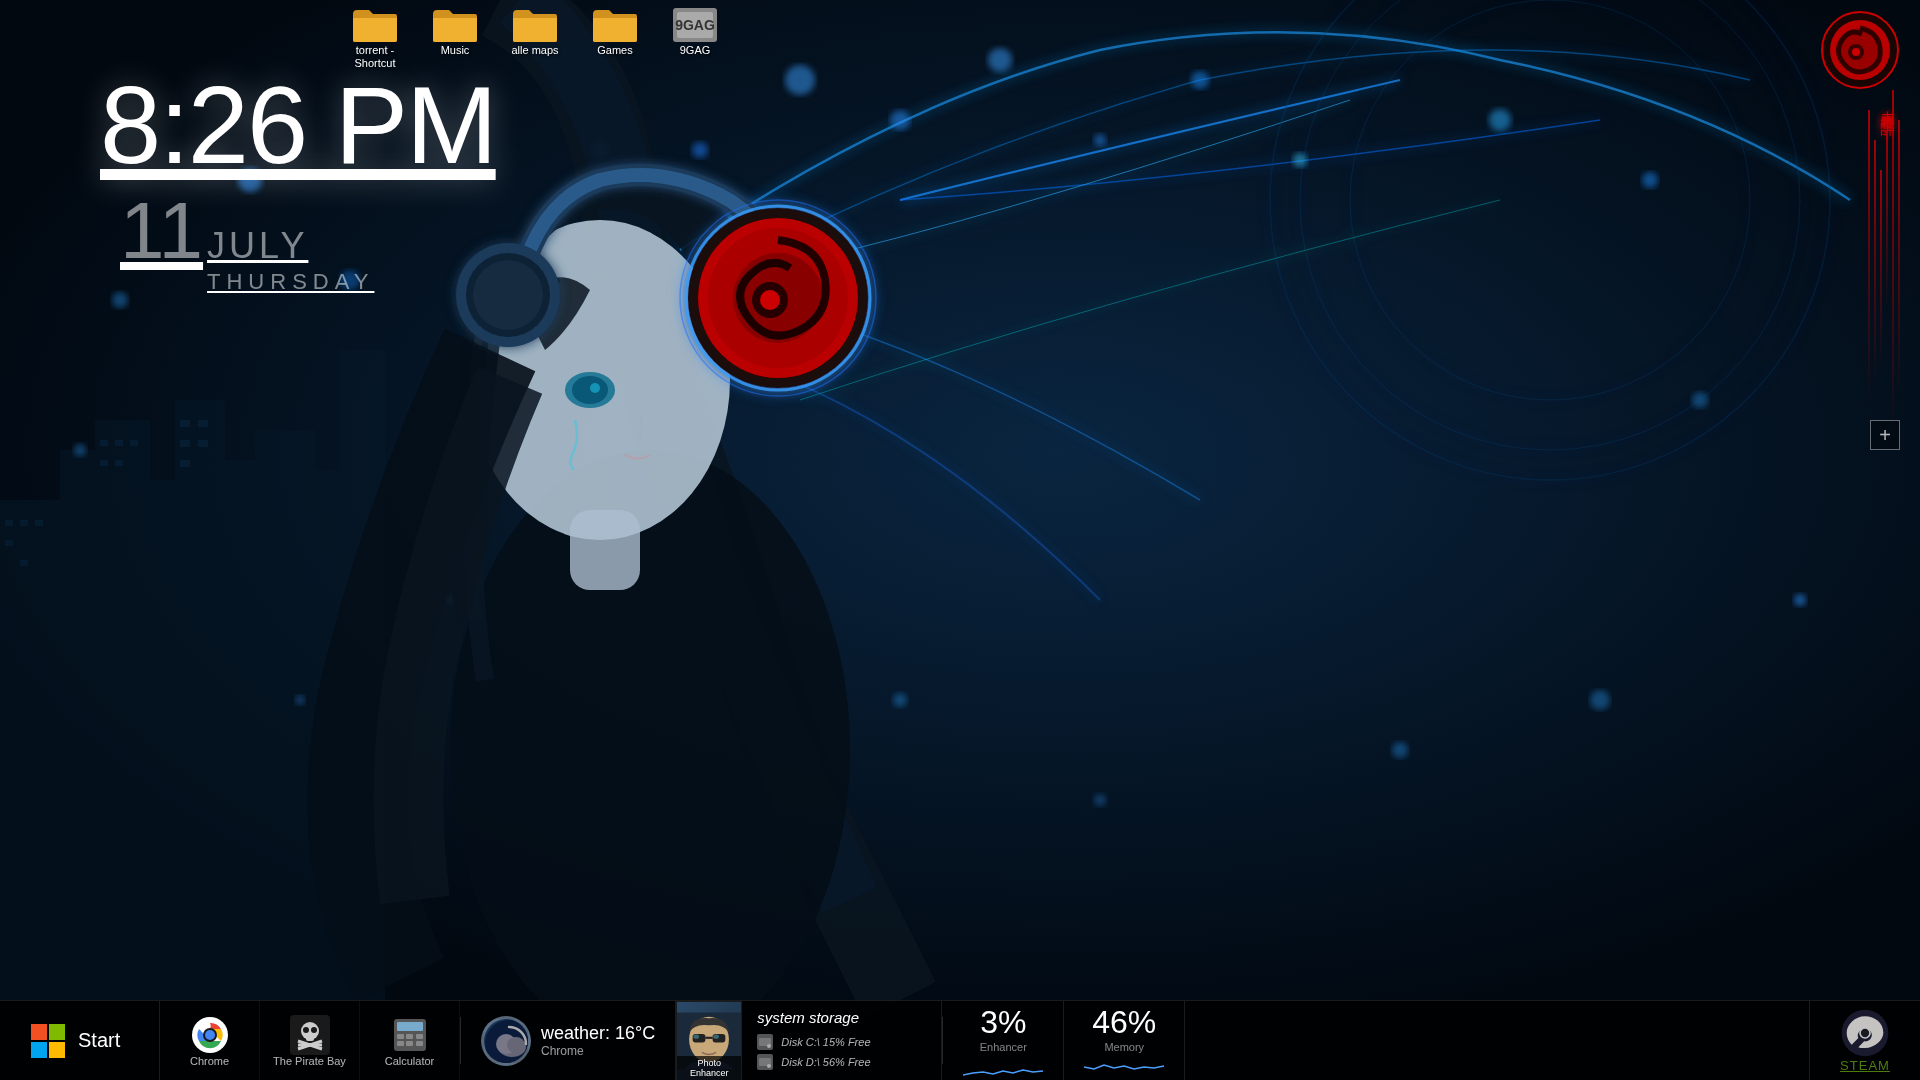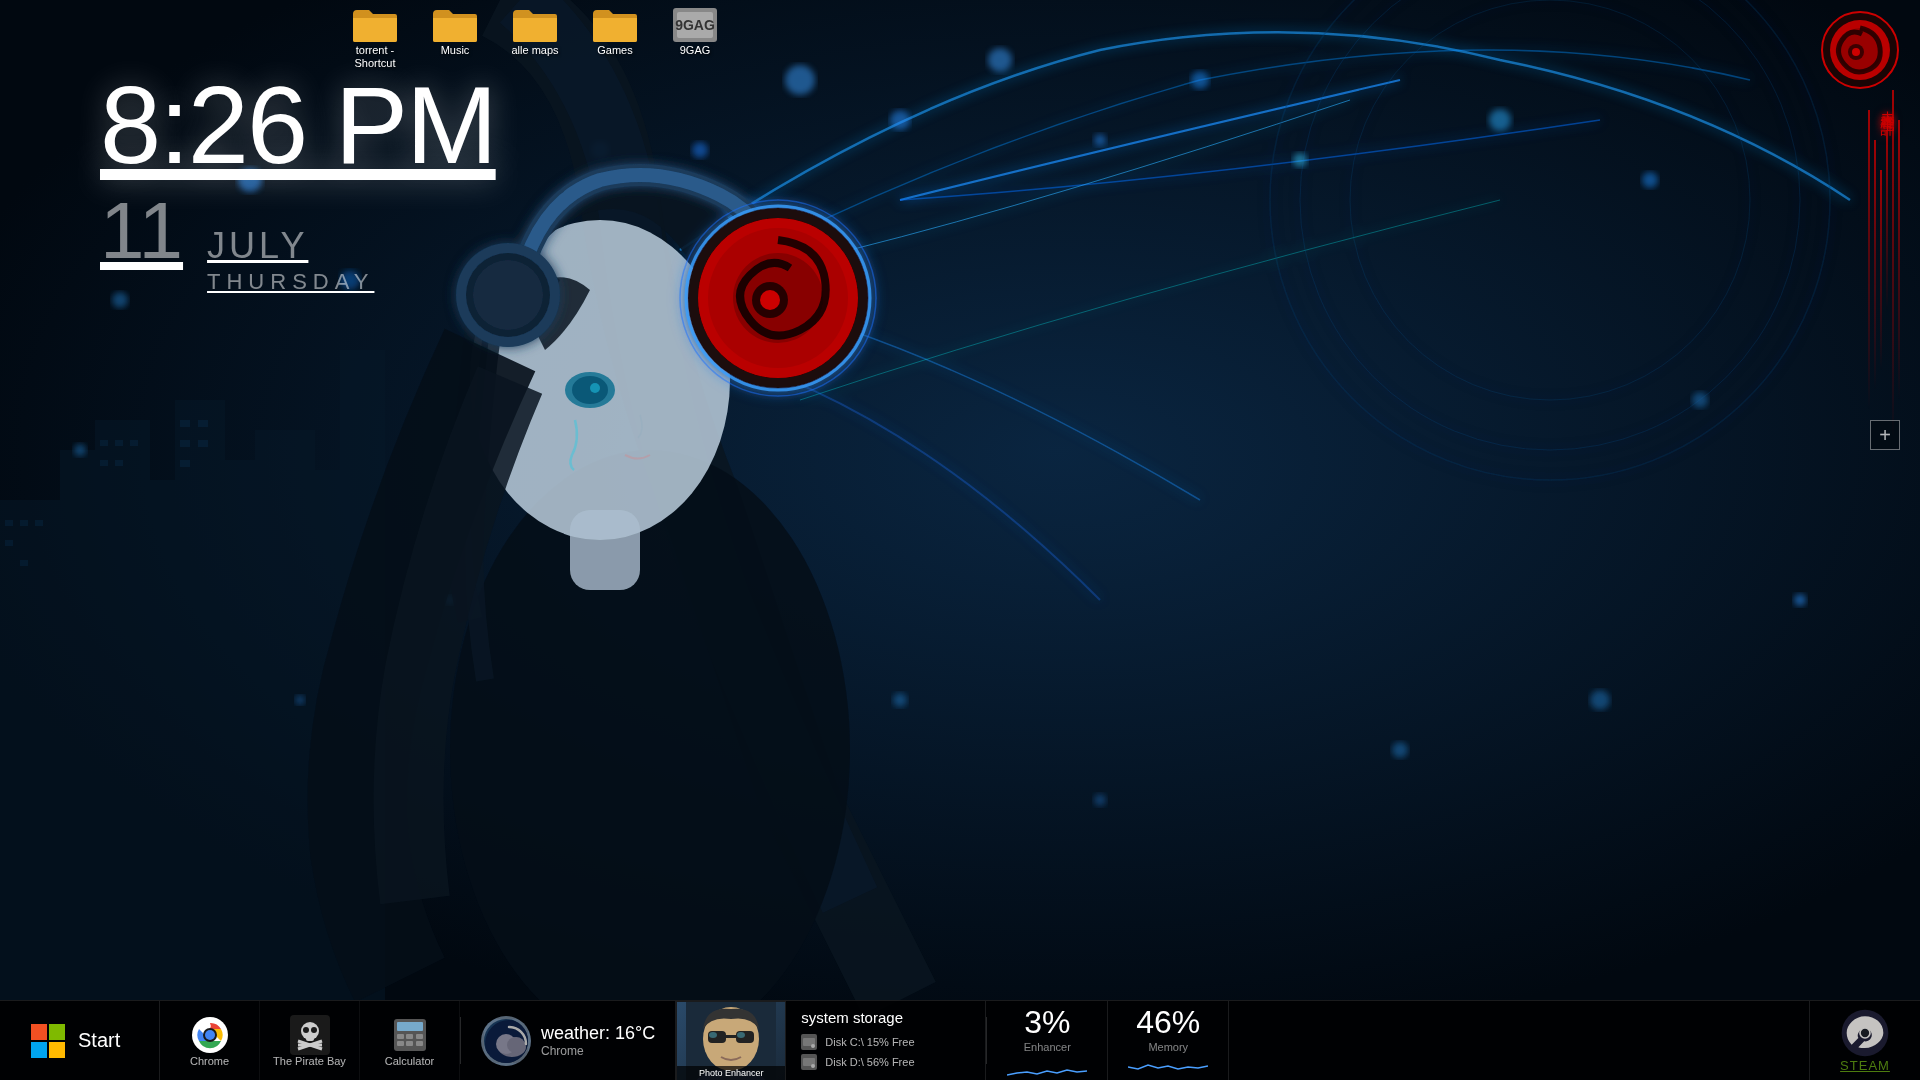--- a/index.html
+++ b/index.html
@@ -44,22 +44,23 @@
     .clock-time {
       font-size: 110px;
       font-weight: 200;
       letter-spacing: -2px;
       text-shadow: 0 0 30px rgba(255,255,255,0.3);
       line-height: 1;
     }
     .clock-date {
       display: flex;
       align-items: baseline;
-      gap: 24px;
+      gap: 4px;
       margin-top: 5px;
+      margin-left: 20px;
     }
     .clock-day {
       font-size: 80px;
       font-weight: 200;
       color: rgba(255,255,255,0.5);
     }
     .clock-month {
       font-size: 36px;
       font-weight: 300;
       color: rgba(255,255,255,0.5);
@@ -235,21 +236,21 @@
       height: 50px;
       border-radius: 50%;
       border: 3px solid rgba(255,255,255,0.3);
       position: relative;
       overflow: hidden;
       background: linear-gradient(135deg, #1a3a5c, #0a1a2c);
     }
 
     
     .photo-thumb {
-      width: 110px;
+      width: 66px;
       height: 80px;
       border: 1px solid rgba(255,255,255,0.1);
       overflow: hidden;
       position: relative;
       flex-shrink: 0;
     }
     .photo-thumb-inner {
       width: 100%;
       height: 100%;
       background: linear-gradient(135deg, #2a4a6a, #1a2a3a);
@@ -271,20 +272,21 @@
 
     
     .storage-widget {
       padding: 0 15px;
       height: 100%;
       display: flex;
       flex-direction: column;
       justify-content: center;
       border-right: 1px solid rgba(255,255,255,0.1);
       min-width: 200px;
+      font-style: italic;
     }
     .storage-title {
       color: white;
       font-size: 15px;
       font-weight: 300;
       margin-bottom: 6px;
     }
     .storage-item {
       display: flex;
       align-items: center;

